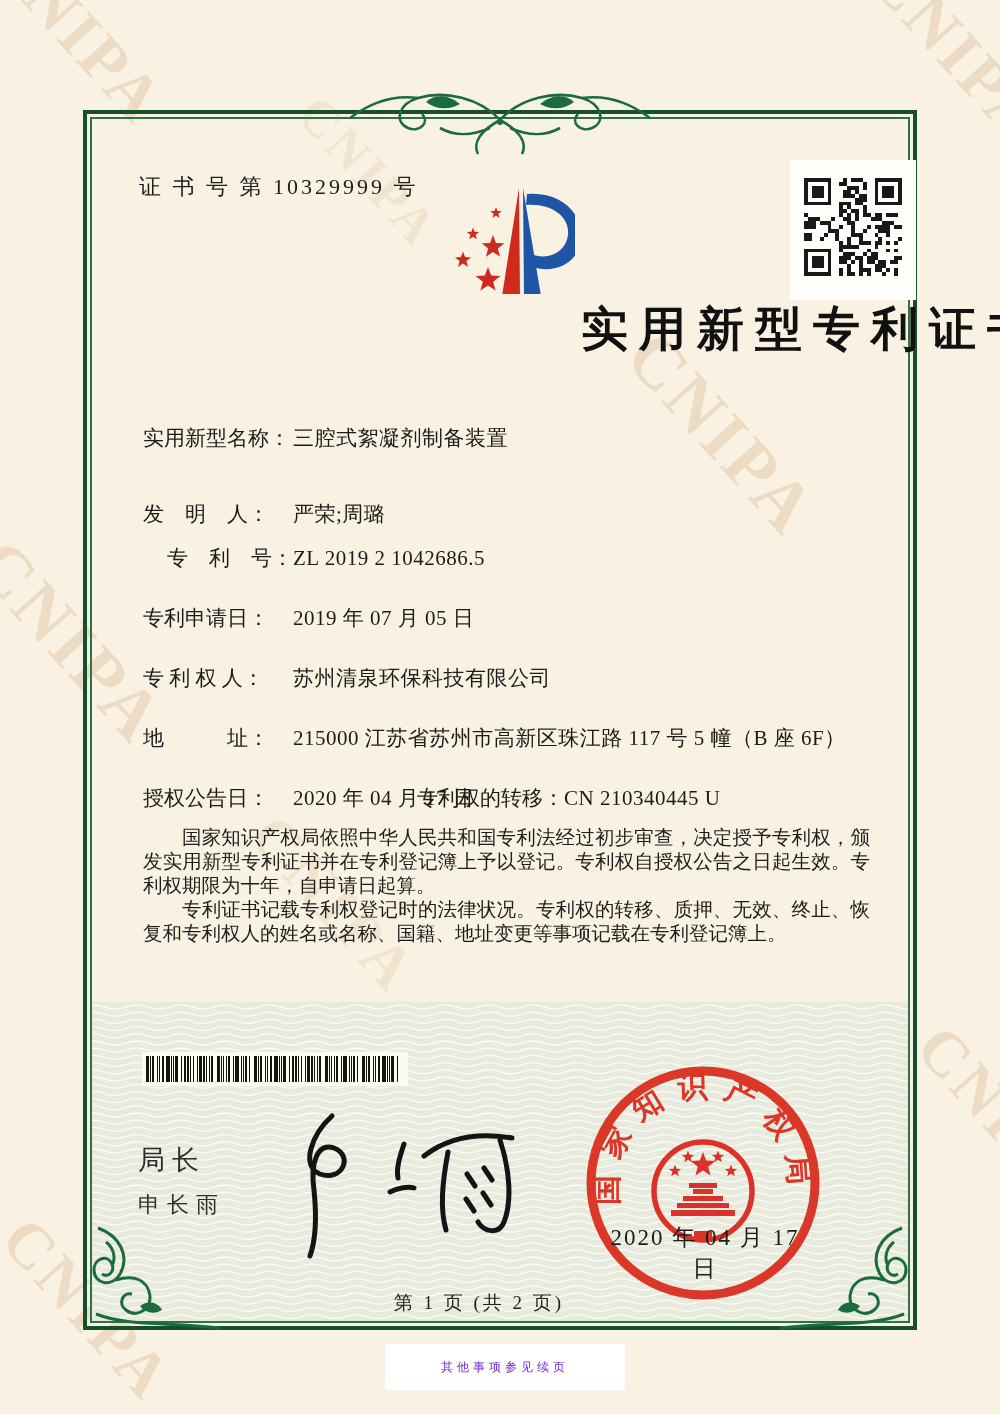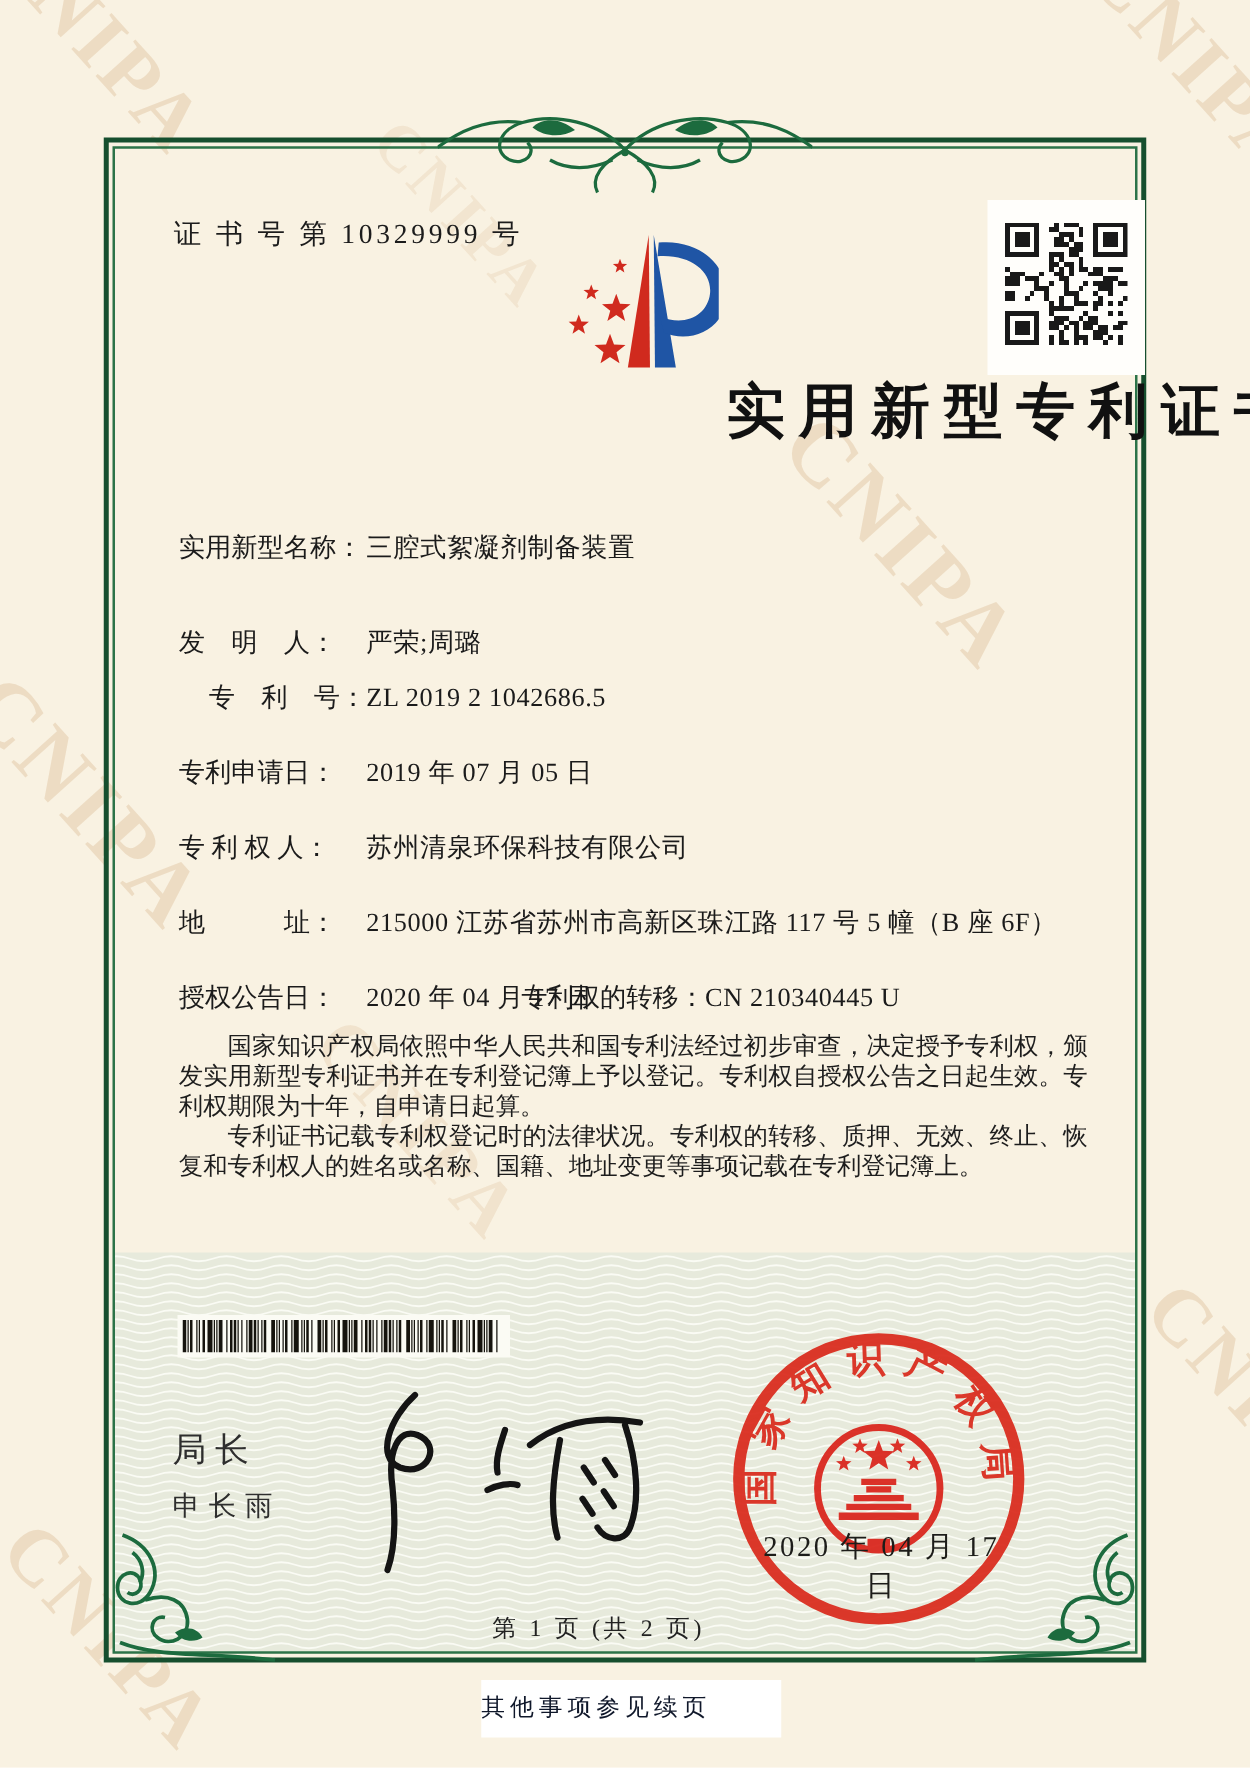--- a/index.html
+++ b/index.html
@@ -56,21 +56,21 @@
   .seal text{fill:#da2a1c;font-size:30px;font-weight:bold;letter-spacing:14px;}
   .seal .emb{fill:#da241b;}
   .seal .wreath{fill:none;stroke:#da241b;stroke-width:5.5;}
   .seal-date{position:absolute;left:610px;top:1222px;width:190px;text-align:center;font-size:23px;
              letter-spacing:2px;color:#1c1c19;z-index:5;}
 
   .page-num{position:absolute;left:143px;top:1290px;width:672px;text-align:center;font-size:19px;
             letter-spacing:3px;color:#222;z-index:3;}
 
   .continuation{position:absolute;left:385px;top:1344px;width:240px;height:46px;background:#ffffff;
-                line-height:46px;text-align:left;font-size:19px;letter-spacing:4px;color:#0f172a;z-index:3;}
+                line-height:46px;text-align:center;font-size:12px;letter-spacing:4px;color:#6d28d9;z-index:3;}
 
   .ornament{position:absolute;z-index:2;}
   .ornament path,.ornament circle{stroke:#1c6b3e;fill:none;stroke-width:2.6;}
   .ornament .leaf{fill:#1c6b3e;stroke:none;}
   .corner path{stroke-width:3;}
 </style>
 </head>
 <body>
 
 <div class="page">

